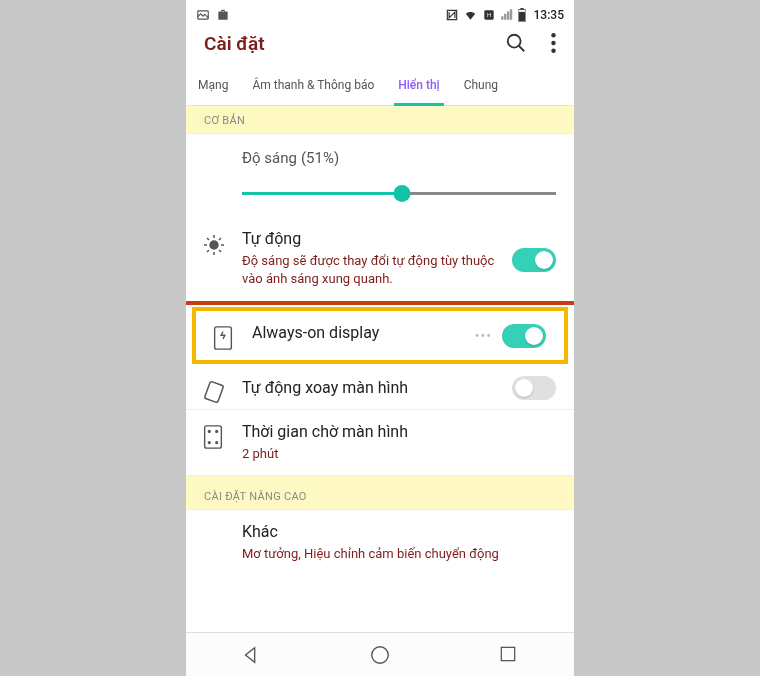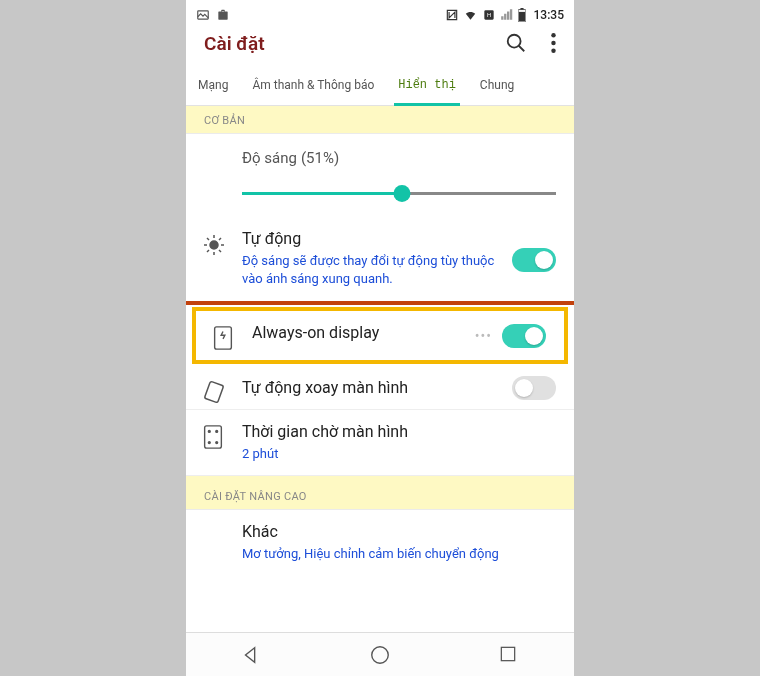--- a/index.html
+++ b/index.html
@@ -52,23 +52,22 @@
     padding: 0 12px;
     display: flex;
     align-items: center;
     justify-content: center;
     font-size: 12px;
     color: #555;
     position: relative;
     cursor: pointer;
   }
   .tab.active {
-    color: #4d7c0f;
+    color: #8b5cf6;
     font-weight: 500;
-    font-family: Liberation Mono, monospace;
   }
   .tab.active::after {
     content: "";
     position: absolute;
     bottom: -1px;
     left: 8px;
     right: 8px;
     height: 3px;
     background: #12c3a7;
   }
@@ -95,21 +94,21 @@
   .row.no-icon { padding-left: 56px; }
   .row-icon {
     position: absolute;
     left: 16px;
     top: 14px;
     width: 24px;
     height: 24px;
     color: #555;
   }
   .row-title { font-size: 16px; color: #222; }
-  .row-sub { font-size: 13px; color: #1d4ed8; margin-top: 4px; line-height: 1.35; }
+  .row-sub { font-size: 13px; color: #7f1d1d; margin-top: 4px; line-height: 1.35; }
   .row-right {
     position: absolute;
     right: 18px;
     top: 50%;
     transform: translateY(-50%);
     display: flex;
     align-items: center;
     gap: 10px;
   }
   .more-dots { color: #bbb; font-size: 14px; letter-spacing: 1px; }

